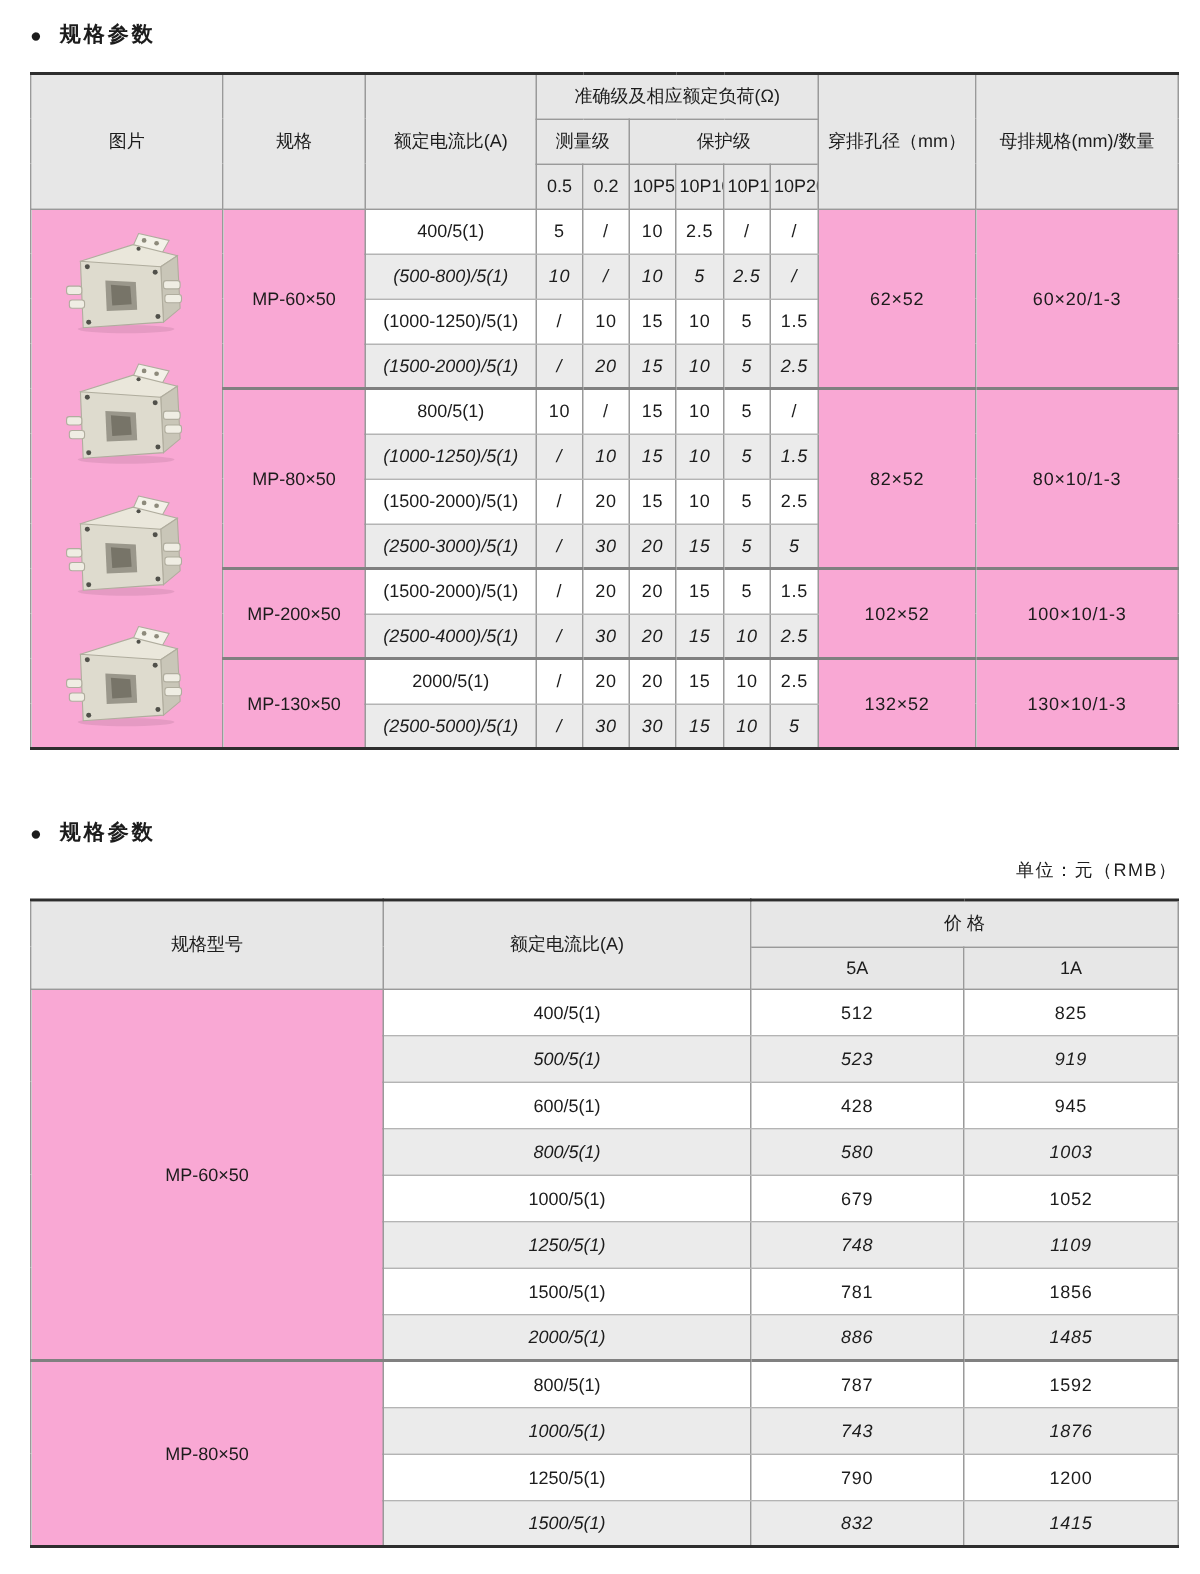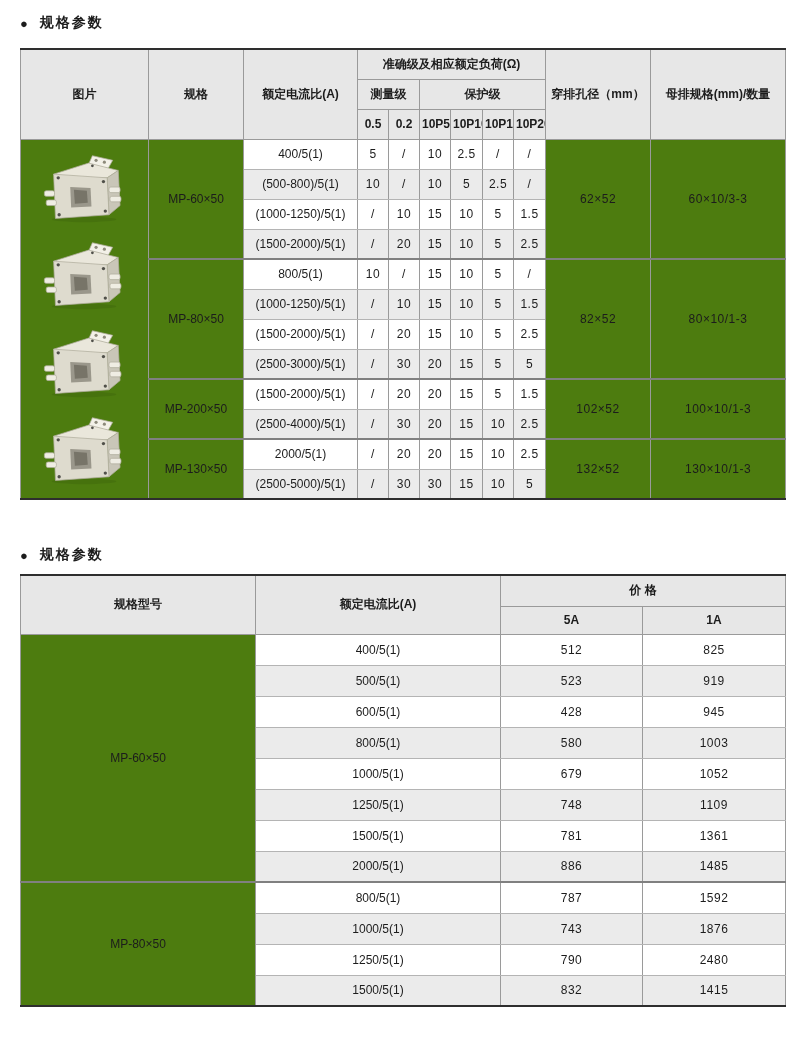--- a/index.html
+++ b/index.html
@@ -36,30 +36,30 @@
   #spec-table{margin-top:16px;}
   #price-table{margin-top:10px;}
   th,td{
     border:1px solid var(--border);
     text-align:center;vertical-align:middle;
     font-weight:normal;
     padding:0 2px;
     overflow:hidden;
     white-space:nowrap;
   }
-  thead th{background:var(--header-bg);font-weight:bold;}
+  thead th{background:var(--header-bg);}
   #spec-table thead tr{height:30px;}
   #spec-table tbody tr{height:30px;}
   #price-table thead tr.r1{height:31px;}
   #price-table thead tr.r2{height:28px;}
   #price-table tbody tr{height:31px;}
   table{border-top:2px solid var(--outer);border-bottom:2px solid var(--outer);}
   tbody td{border-top:1px solid var(--row-line);border-bottom:1px solid var(--row-line);}
-  tbody tr.stripe td:not(.merged){background:var(--stripe-bg);}
-  td.merged{background:#4d7c0f;}
+  tbody tr.stripe td:not(.merged){background:var(--stripe-bg);font-style:italic;}
+  td.merged{background:#f9a8d4;}
   tbody tr.group-start td{border-top:2px solid var(--group-line);}
   .photo-cell{vertical-align:middle;}
   .photo-stack{
     display:flex;flex-direction:column;justify-content:space-around;
     align-items:center;height:358px;padding:4px 0;
   }
   .ct-photo{display:block;}
   .num{letter-spacing:.5px;}
 </style>
 </head>
@@ -227,21 +227,21 @@
           </td>
           <td class="merged" rowspan="4">MP-60×50</td>
           <td>400/5(1)</td>
           <td class="num">5</td>
           <td class="num">/</td>
           <td class="num">10</td>
           <td class="num">2.5</td>
           <td class="num">/</td>
           <td class="num">/</td>
           <td class="merged num" rowspan="4">62×52</td>
-          <td class="merged num" rowspan="4">60×10/3-3</td>
+          <td class="merged num" rowspan="4">60×20/1-3</td>
         </tr>
         <tr class="stripe">
           <td>(500-800)/5(1)</td>
           <td class="num">10</td>
           <td class="num">/</td>
           <td class="num">10</td>
           <td class="num">5</td>
           <td class="num">2.5</td>
           <td class="num">/</td>
         </tr>
@@ -345,20 +345,21 @@
           <td class="num">5</td>
         </tr>
       </tbody>
   </table>
 
   <div class="sec-heading h2">
     <span class="bullet">●</span>
     <span>规格参数</span>
   </div>
 
+  <div class="unit-note">单位：元（RMB）</div>
 
   <table id="price-table">
     <colgroup>
       <col style="width:235px">
         <col style="width:245px">
         <col style="width:142px">
         <col style="width:143px">
     </colgroup>
     <thead>
       <tr class="r1">
@@ -399,42 +400,42 @@
           <td class="num">1052</td>
         </tr>
         <tr class="stripe">
           <td>1250/5(1)</td>
           <td class="num">748</td>
           <td class="num">1109</td>
         </tr>
         <tr>
           <td>1500/5(1)</td>
           <td class="num">781</td>
-          <td class="num">1361</td>
+          <td class="num">1856</td>
         </tr>
         <tr class="stripe">
           <td>2000/5(1)</td>
           <td class="num">886</td>
           <td class="num">1485</td>
         </tr>
         <tr class="group-start">
           <td class="merged" rowspan="4">MP-80×50</td>
           <td>800/5(1)</td>
           <td class="num">787</td>
           <td class="num">1592</td>
         </tr>
         <tr class="stripe">
           <td>1000/5(1)</td>
           <td class="num">743</td>
           <td class="num">1876</td>
         </tr>
         <tr>
           <td>1250/5(1)</td>
           <td class="num">790</td>
-          <td class="num">2480</td>
+          <td class="num">1200</td>
         </tr>
         <tr class="stripe">
           <td>1500/5(1)</td>
           <td class="num">832</td>
           <td class="num">1415</td>
         </tr>
       </tbody>
   </table>
 
 </div>

